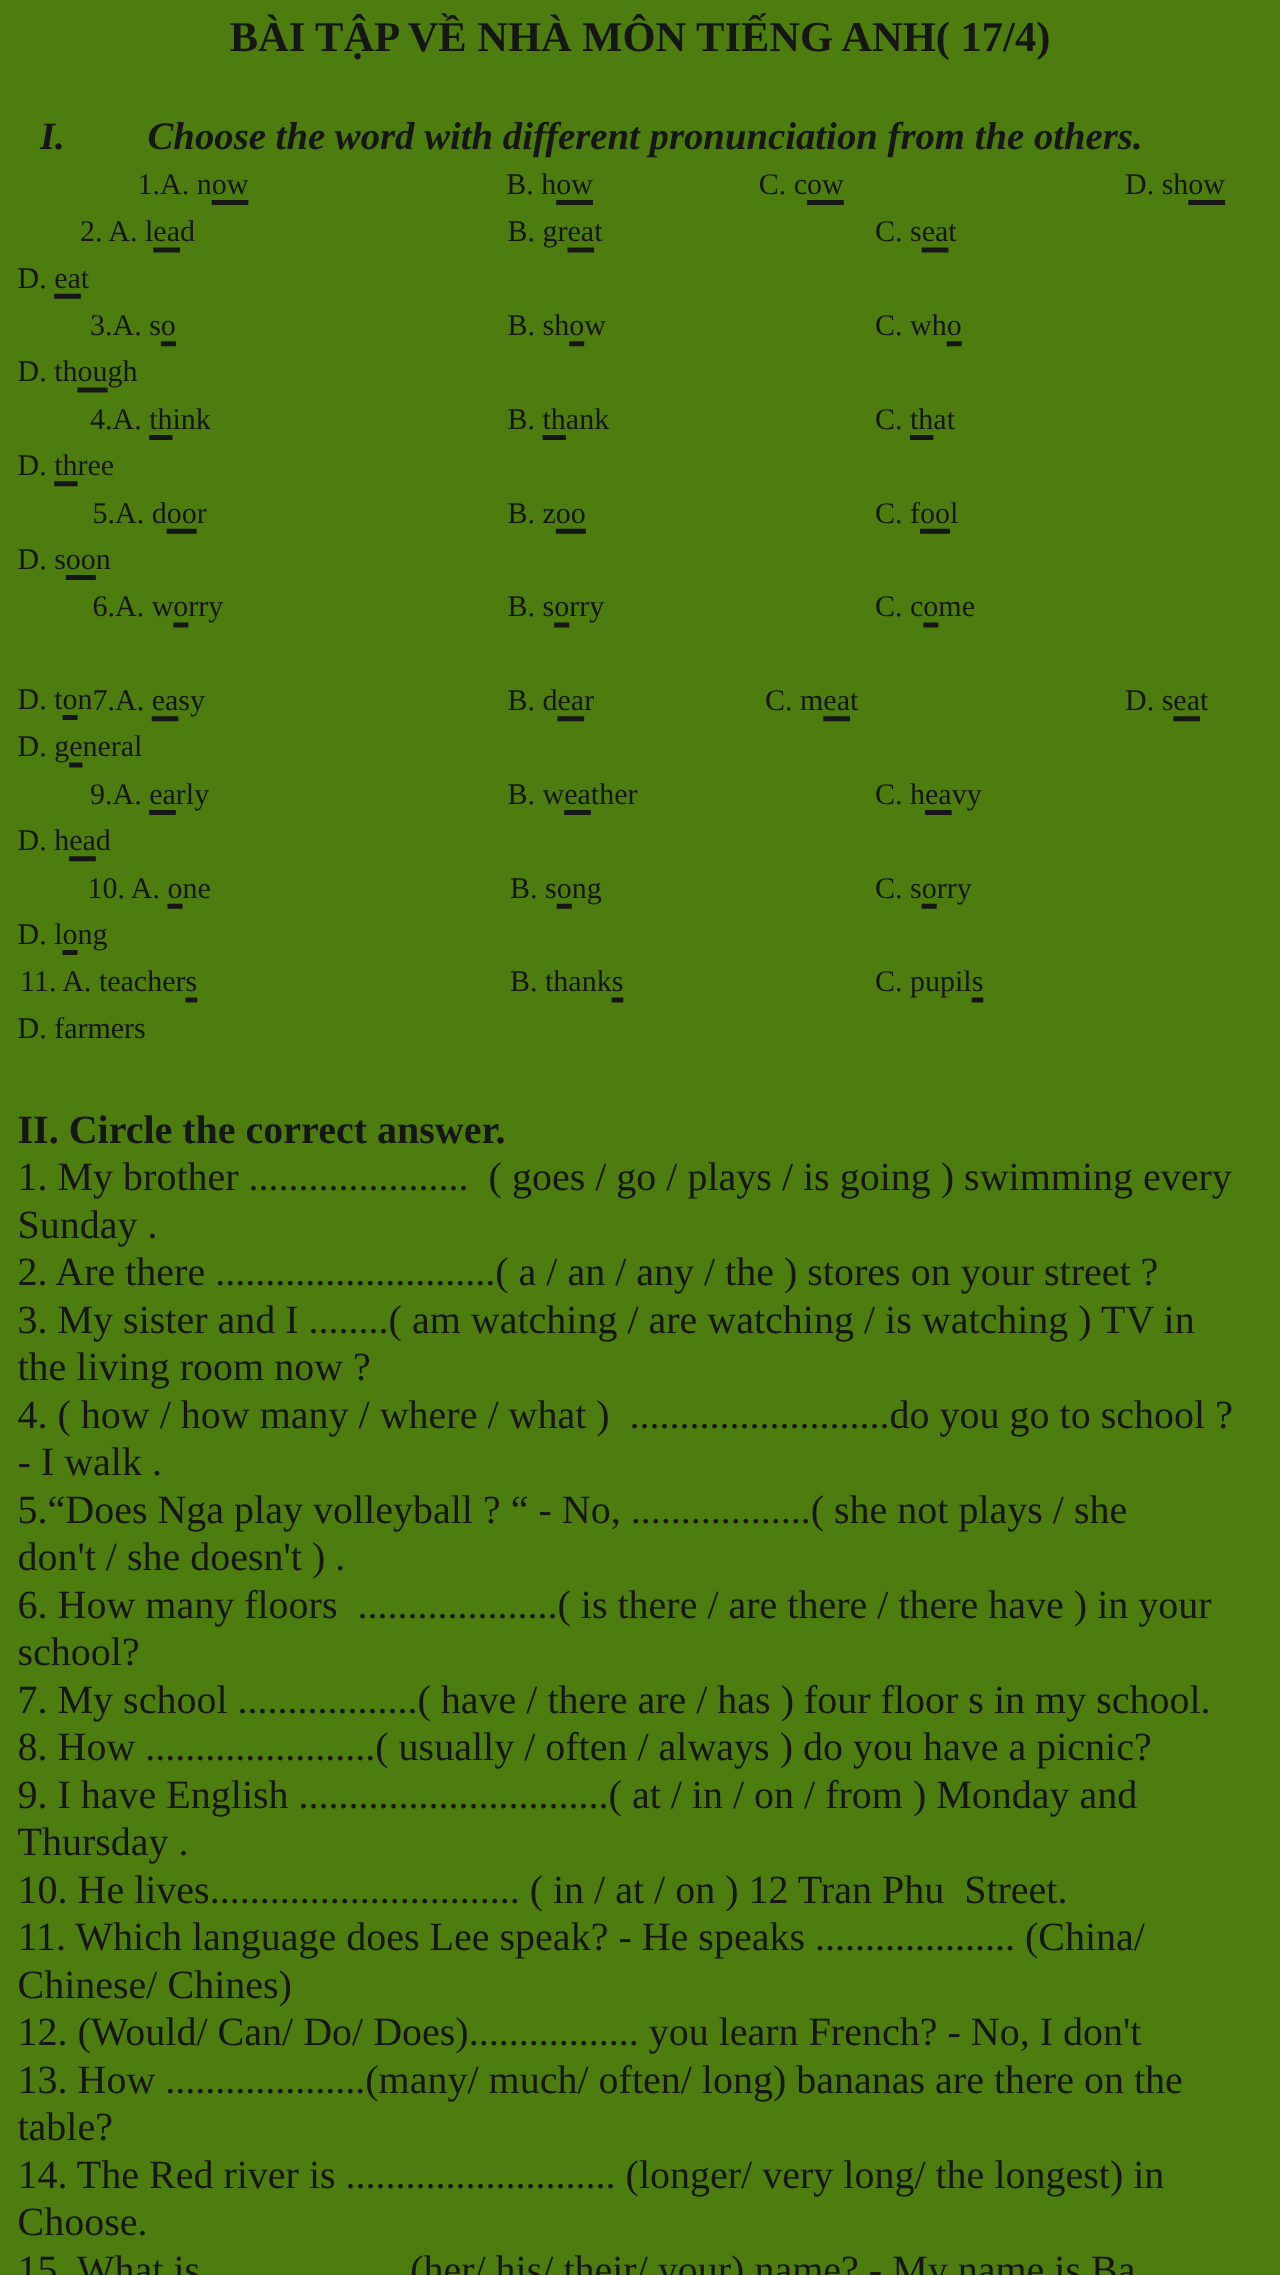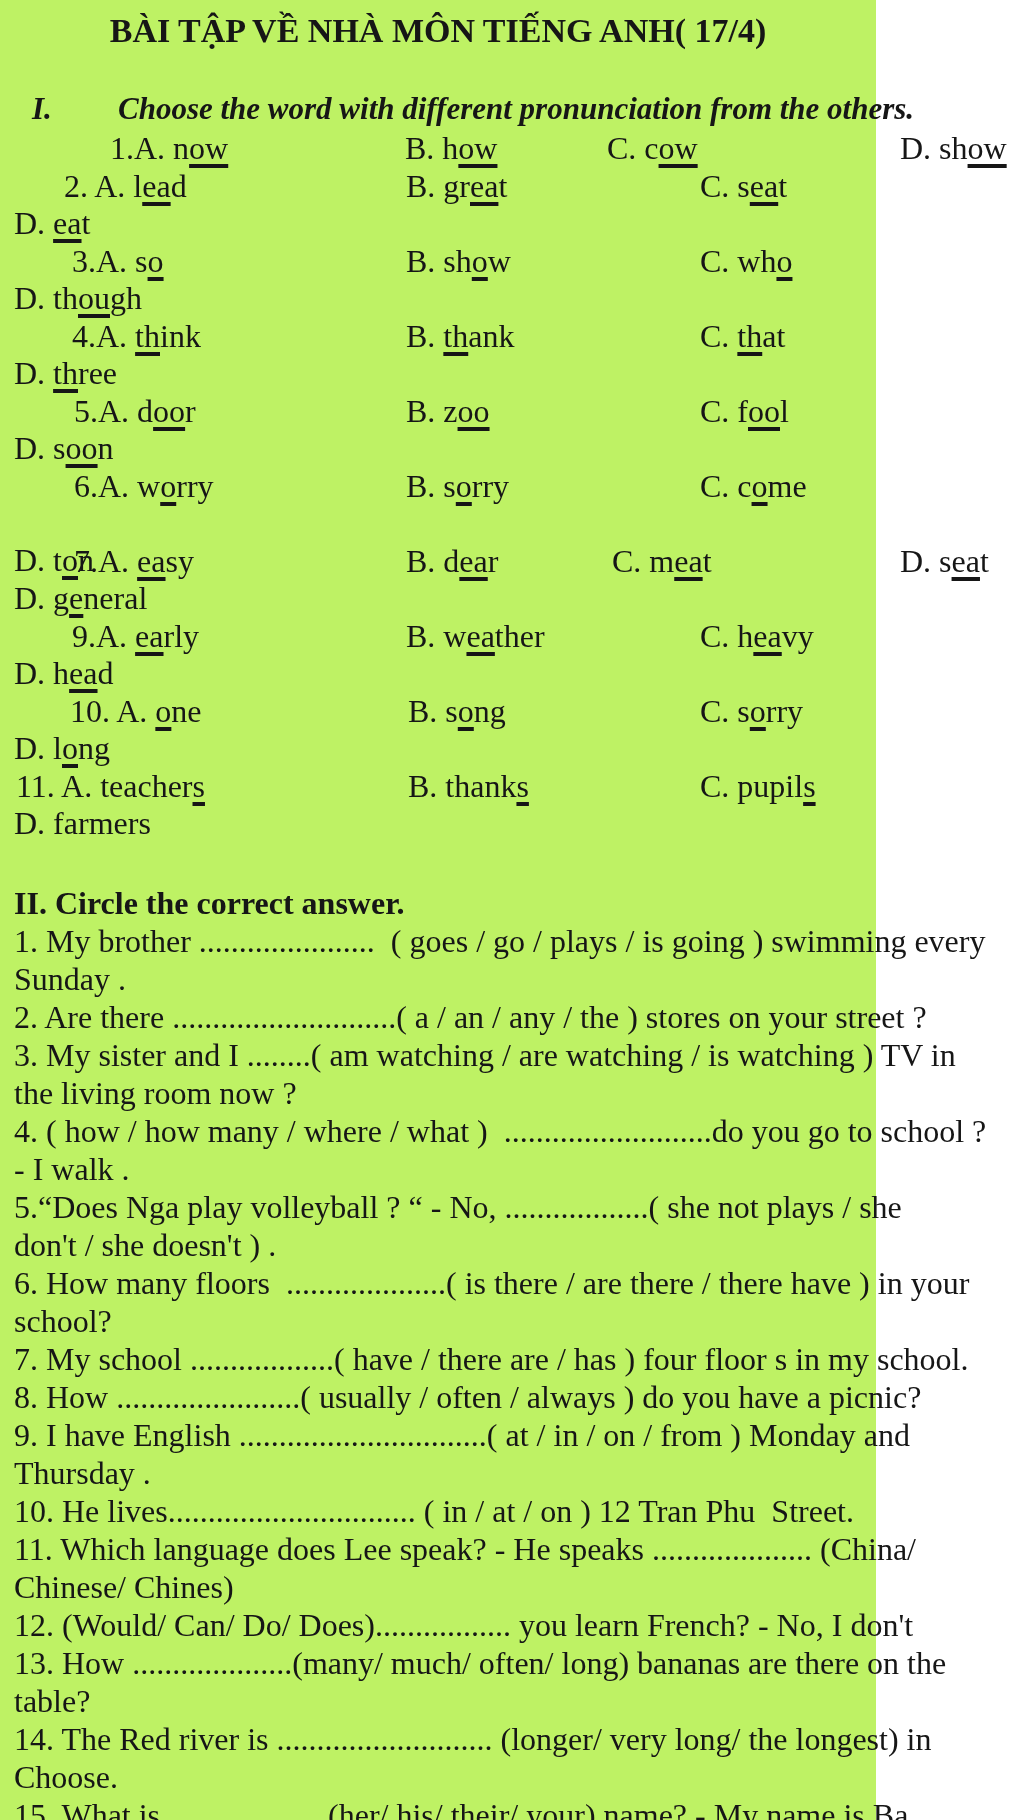--- a/index.html
+++ b/index.html
@@ -5,22 +5,22 @@
   html, body { margin: 0; padding: 0; }
   body {
     width: 1024px; height: 1820px;
     background: #ffffff;
     color: #161616;
     font-family: "Liberation Serif", serif;
     overflow: hidden;
   }
   .page {
     position: relative;
-    width: 876px; height: 1820px;
-    background: #bef264;
+    width: 1024px; height: 1820px;
+    background: #4d7c0f;
   }
   .title {
     position: absolute;
     top: 12px; left: 0; width: 100%;
     text-align: center;
     font-weight: bold;
     font-size: 34px;
     white-space: pre;
   }
   .s1-head {
@@ -32,21 +32,21 @@
   }
   .s1-head .numeral { position: absolute; left: 32px; }
   .s1-head .htext   { position: absolute; left: 118px; white-space: pre; }
   #s1-lines {
     position: absolute;
     top: 130px; left: 0; width: 100%;
   }
   .s1-row {
     position: relative;
     height: 37.5px;
-    font-size: 32px;
+    font-size: 24px;
   }
   .s1-row .opt {
     position: absolute; top: 0;
     line-height: 37.5px;
     white-space: pre;
   }
   .u {
     text-decoration: underline;
     text-decoration-thickness: 3.5px;
     text-underline-offset: 5px;

